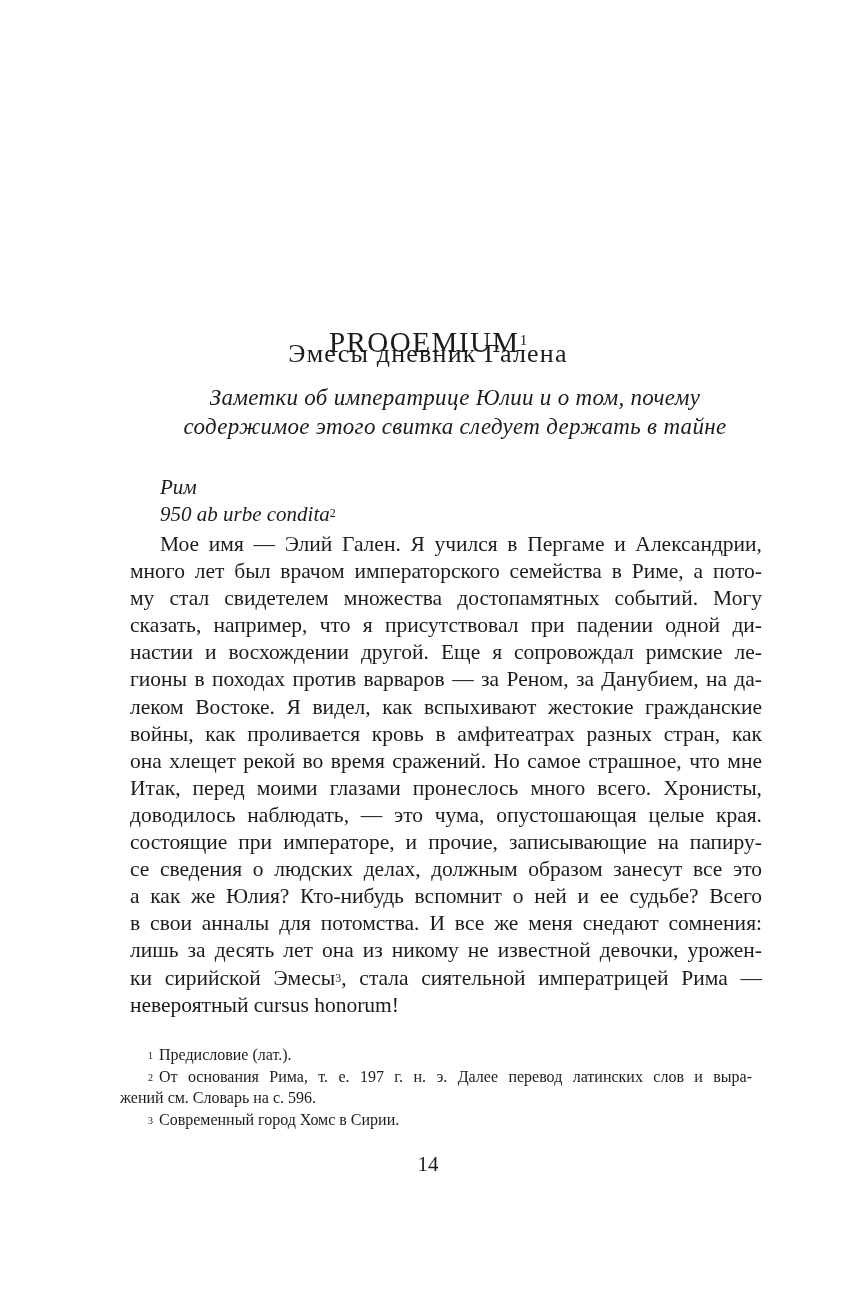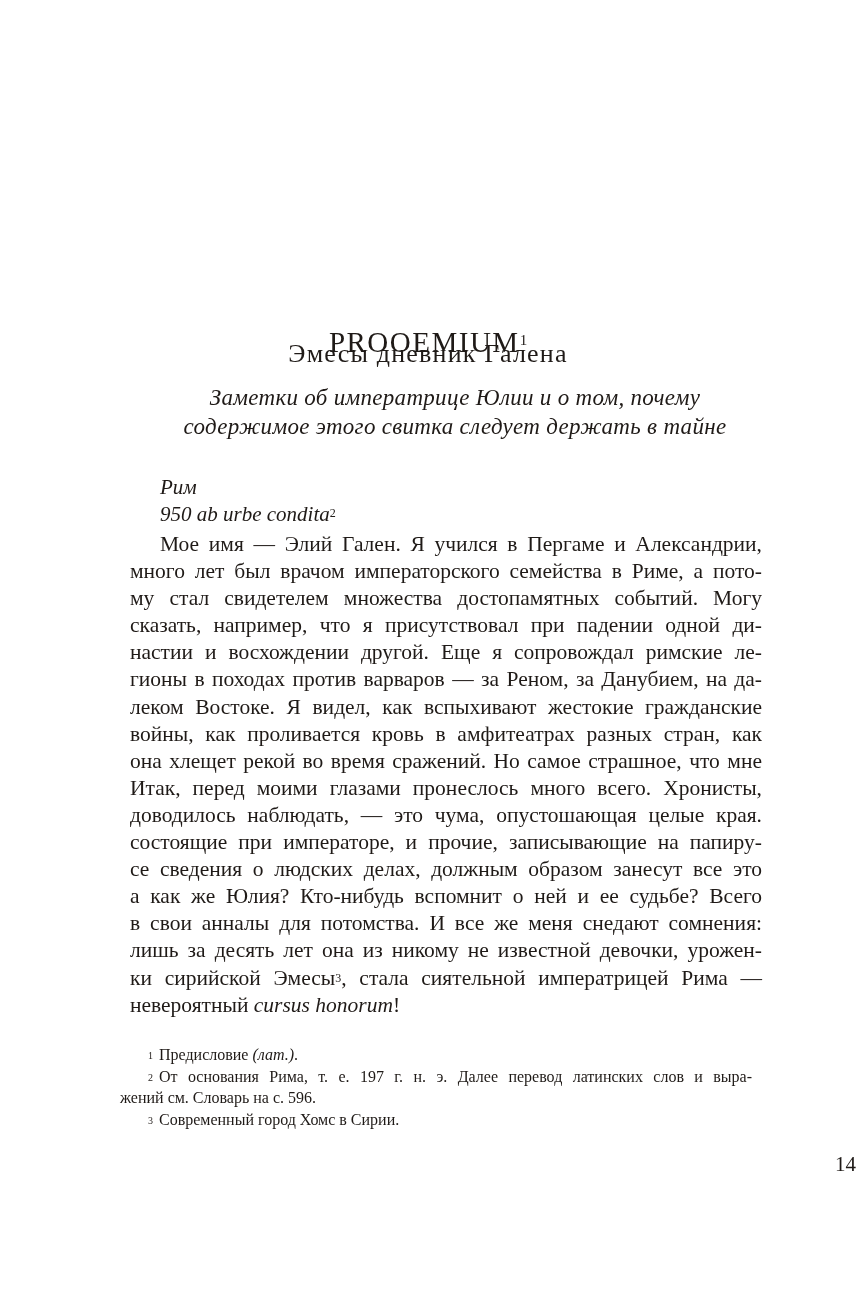--- a/index.html
+++ b/index.html
@@ -89,21 +89,21 @@
       height: 27.1px;
     }
     .body-line.first { text-indent: 30px; }
     .body-line.last { text-align-last: left; }
     .body-text sup {
       font-size: 12px;
       vertical-align: top;
       position: relative;
       top: 0px;
     }
-    .ital { font-style: italic; }
+    .ital { }
 
     .footnotes {
       position: absolute;
       left: 120px;
       top: 1044px;
       width: 632px;
       font-size: 16px;
       line-height: 21.6px;
     }
     .fn-line {
@@ -121,21 +121,21 @@
       position: relative;
       top: 1px;
       margin-right: 6px;
     }
 
     .page-number {
       position: absolute;
       left: 0;
       width: 856px;
       top: 1152px;
-      text-align: right;
+      text-align: center;
       font-size: 21px;
     }
   </style>
 </head>
 <body>
 
 <div class="page">
 
   <div class="chapter-head chapter-title"><span>PROOEMIUM</span><sup>1</sup></div>
 

